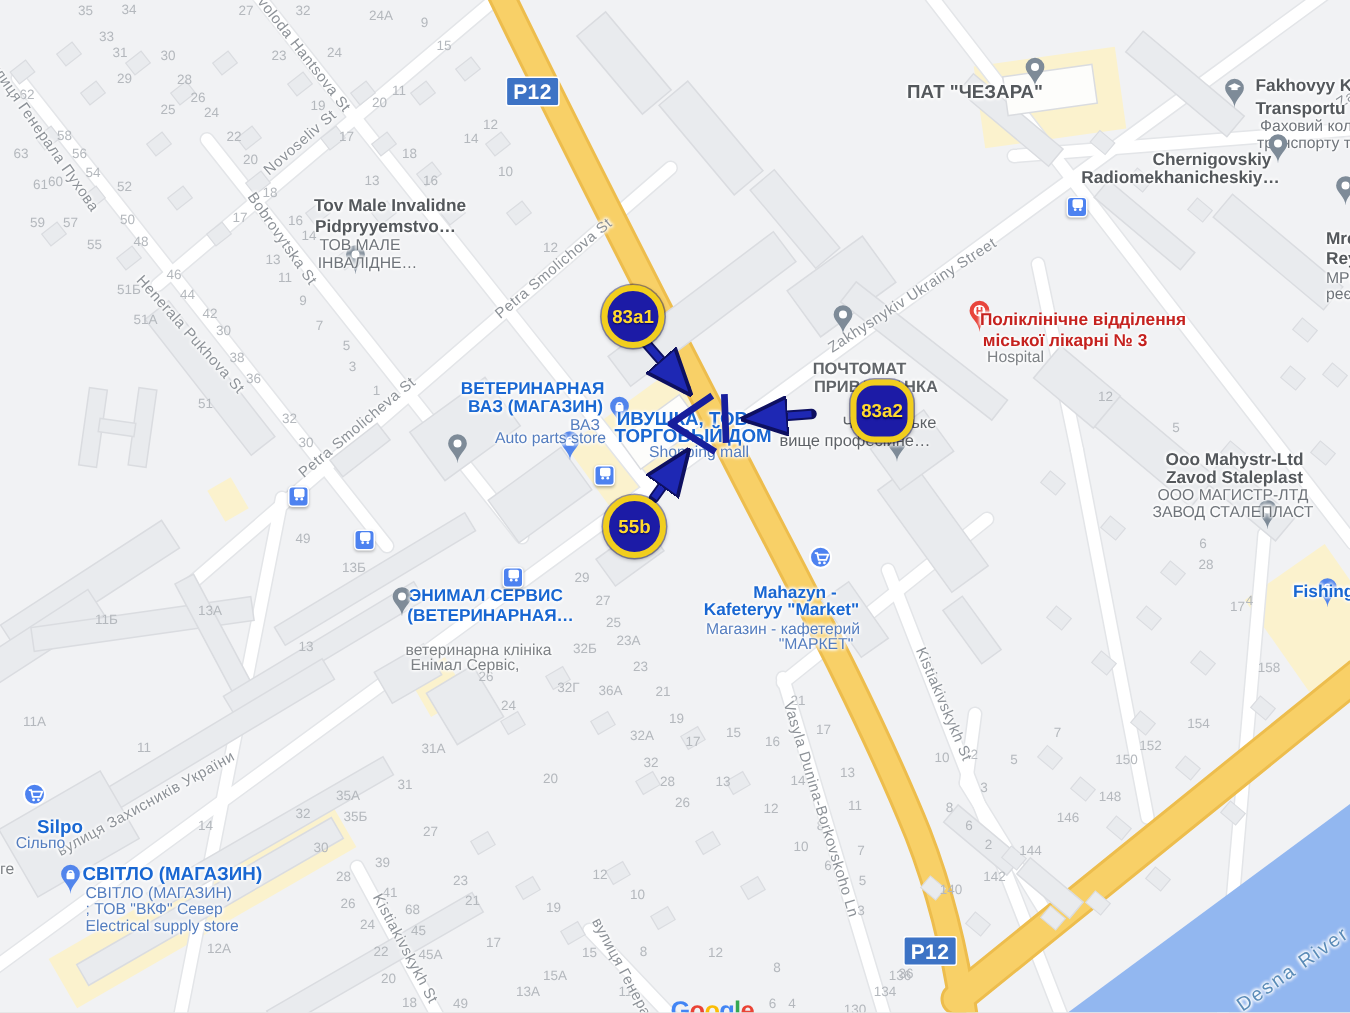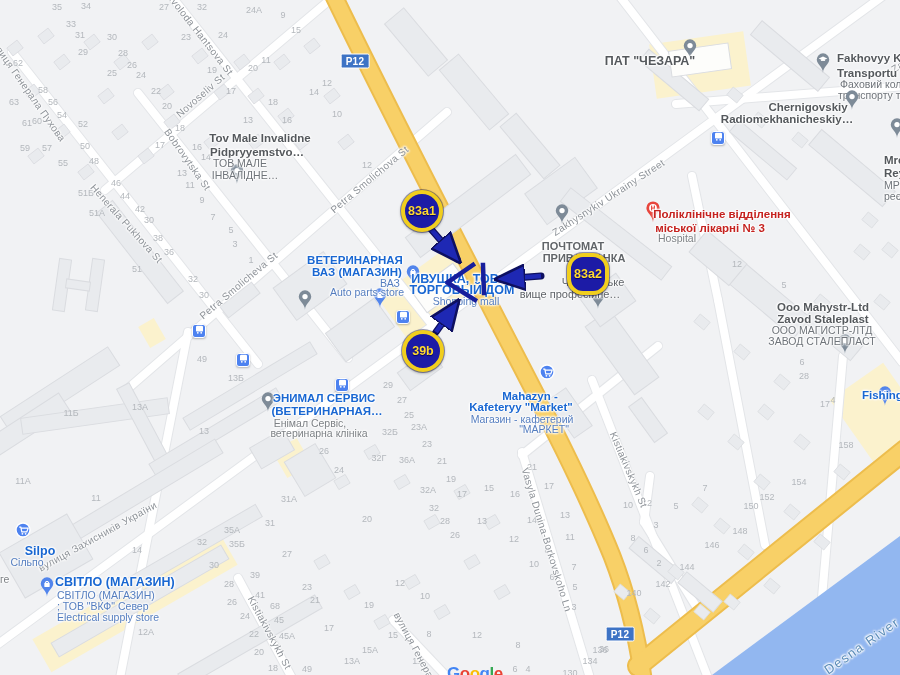--- a/index.html
+++ b/index.html
@@ -16,21 +16,21 @@
   .bs{font-size:10.5px;color:#547dbf;}
   .d1{font-size:12.5px;font-weight:bold;color:#54585c;}
   .d2{font-size:11.5px;font-weight:bold;color:#54585c;}
   .ds{font-size:10.5px;color:#6f747a;}
   .g1{font-size:11px;color:#5f6368;}
   .g2{font-size:11px;font-weight:bold;color:#616569;}
   .gs{font-size:10.5px;color:#7d8185;}
   .r1{font-size:11.5px;font-weight:bold;color:#c5221f;}
   .water{font-size:13px;color:#5b8cb8;letter-spacing:1.5px;}
   .badge{position:absolute;transform:translate(-50%,-50%);background:#3d73c5;color:#fff;
-         font-size:10px;font-weight:bold;padding:1px 4px;border-radius:2px;border:1px solid #fff;
+         font-size:14px;font-weight:bold;padding:1px 4px;border-radius:2px;border:1px solid #fff;
          letter-spacing:.3px;}
   .marker{position:absolute;width:34px;height:34px;border-radius:50%;background:#1c1ba6;
           border:4px solid #f1ce1e;color:#ffd92e;font-weight:bold;font-size:12.5px;
           display:flex;align-items:center;justify-content:center;transform:translate(-50%,-50%);
           box-shadow:0 0 0 1px rgba(15,15,80,.4),0 1px 3px rgba(0,0,0,.4);
           text-shadow:0 1px 1px #000060;z-index:40;}
   .buspin{position:absolute;width:12px;height:12px;background:#4d82f0;border:1.5px solid #fff;
           border-radius:3px;box-shadow:0 1px 2px rgba(0,0,0,.25);transform:translate(-50%,-50%);}
   .pin{position:absolute;transform:translate(-50%,-85%);}
   .glogo{position:absolute;font-size:17px;font-weight:bold;letter-spacing:-.5px;margin-top:12px;}
@@ -471,21 +471,21 @@
       <div class="pin" style="left: 305px; top: 311px;"><svg width="15" height="22" viewBox="0 0 18 26">
           <path d="M9 25C9 18 1.5 14.5 1.5 9a7.5 7.5 0 1 1 15 0C16.5 14.5 9 18 9 25Z" fill="#7e8b98"></path>
           <circle cx="9" cy="9" r="3.2" fill="#fff"></circle>
         </svg></div>
       <div class="pin" style="left: 268px; top: 413px;"><svg width="15" height="22" viewBox="0 0 18 26">
           <path d="M9 25C9 18 1.5 14.5 1.5 9a7.5 7.5 0 1 1 15 0C16.5 14.5 9 18 9 25Z" fill="#7e8b98"></path>
           <circle cx="9" cy="9" r="3.2" fill="#fff"></circle>
         </svg></div>
       <div class="lbl b2" style="left: 324px; top: 398px; transform: translate(-50%, -50%);">ЭНИМАЛ СЕРВИС</div>
       <div class="lbl b2" style="left: 327px; top: 411px; transform: translate(-50%, -50%);">(ВЕТЕРИНАРНАЯ…</div>
-      <div class="lbl gs" style="left: 310px; top: 424px; transform: translate(-50%, -50%);">Енімал Сервіс,</div>
+      <div class="lbl gs" style="left: 310px; top: 444px; transform: translate(-50%, -50%);">Енімал Сервіс,</div>
       <div class="lbl gs" style="left: 319px; top: 434px; transform: translate(-50%, -50%);">ветеринарна клініка</div>
       <div class="pin" style="left: 547px; top: 374px; transform: translate(-50%, -50%);"><svg width="16" height="16" viewBox="0 0 16 16">
           <circle cx="8" cy="8" r="7" fill="#4d82f0" stroke="#fff" stroke-width="1.4"></circle>
           <path d="M4.2 5.2h1.6l1 4.6h5l1.4-3.6h-6.9" stroke="#fff" stroke-width="1.2" fill="none"></path>
           <circle cx="7.4" cy="11.8" r="0.9" fill="#fff"></circle>
           <circle cx="10.6" cy="11.8" r="0.9" fill="#fff"></circle>
         </svg></div>
       <div class="lbl b2" style="left: 530px; top: 396px; transform: translate(-50%, -50%);">Mahazyn -</div>
       <div class="lbl b2" style="left: 521px; top: 407px; transform: translate(-50%, -50%);">Kafeteryy "Market"</div>
       <div class="lbl bs" style="left: 522px; top: 420px; transform: translate(-50%, -50%);">Магазин - кафетерий</div>
@@ -565,15 +565,15 @@
       <line x1="430" y1="228" x2="457" y2="259" stroke="#0e1060" stroke-width="7" stroke-linecap="round"></line>
       <line x1="430" y1="228" x2="457" y2="259" stroke="#1e28b4" stroke-width="4.5" marker-end="url(#ah)"></line>
       <line x1="541" y1="276" x2="500" y2="279" stroke="#0e1060" stroke-width="7" stroke-linecap="round"></line>
       <line x1="541" y1="276" x2="500" y2="279" stroke="#1e28b4" stroke-width="4.5" marker-end="url(#ah)"></line>
       <line x1="436" y1="332" x2="456" y2="304" stroke="#0e1060" stroke-width="7" stroke-linecap="round"></line>
       <line x1="436" y1="332" x2="456" y2="304" stroke="#1e28b4" stroke-width="4.5" marker-end="url(#ah)"></line>
     </svg>
   <div id="markers">
       <div class="marker" style="left: 422px; top: 211px;">83a1</div>
       <div class="marker" style="left: 588px; top: 274px; border-radius: 16px;">83a2</div>
-      <div class="marker" style="left: 423px; top: 351px;">39b</div>
+      <div class="marker" style="left: 423px; top: 351px;">55b</div>
     </div>
 </div>
 
 </body></html>

